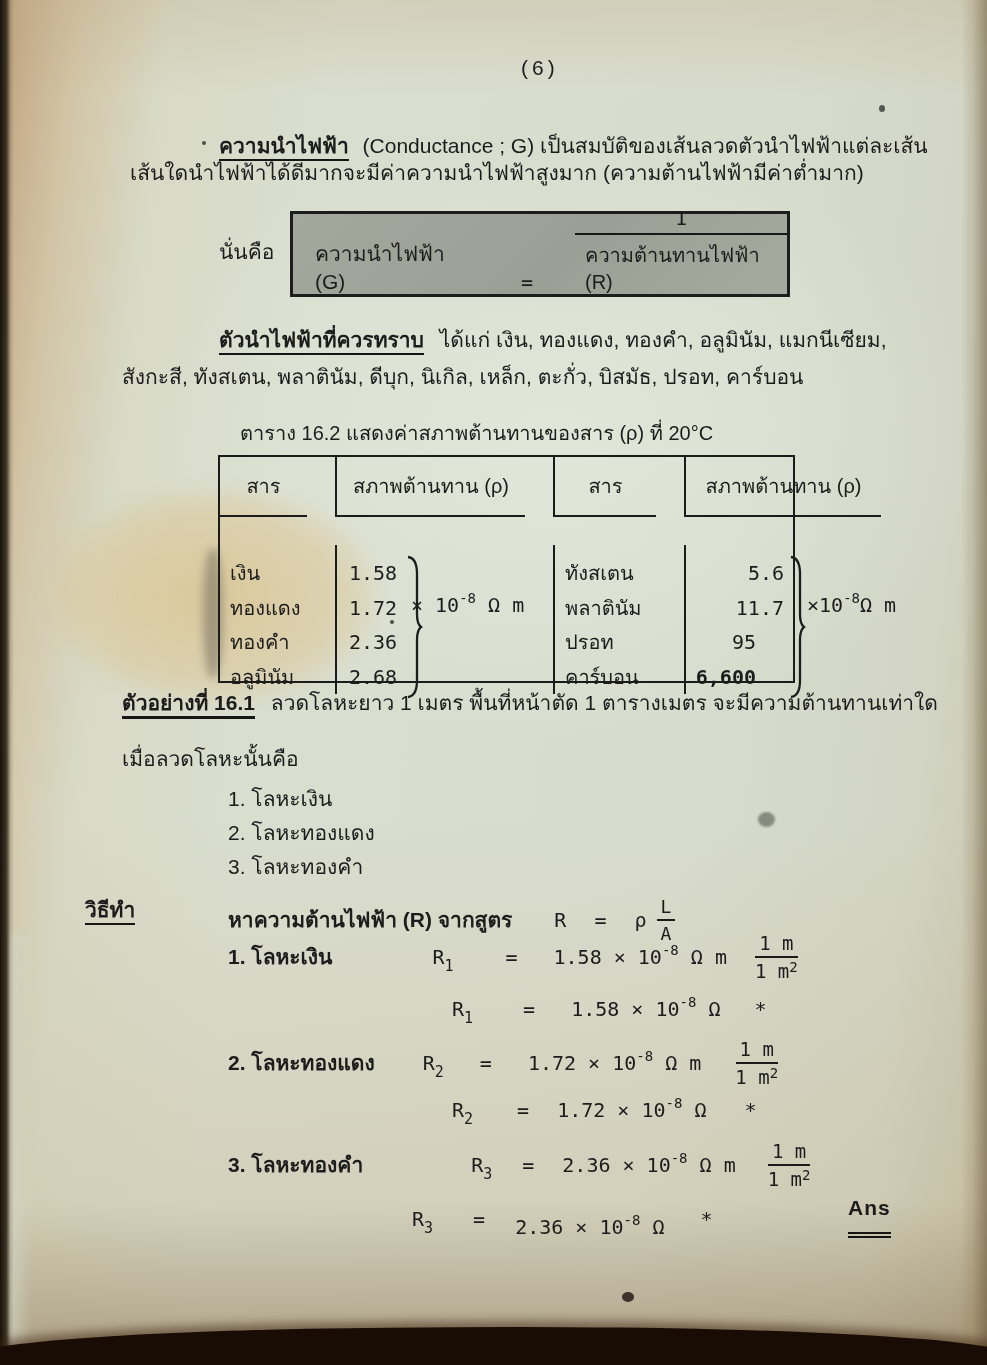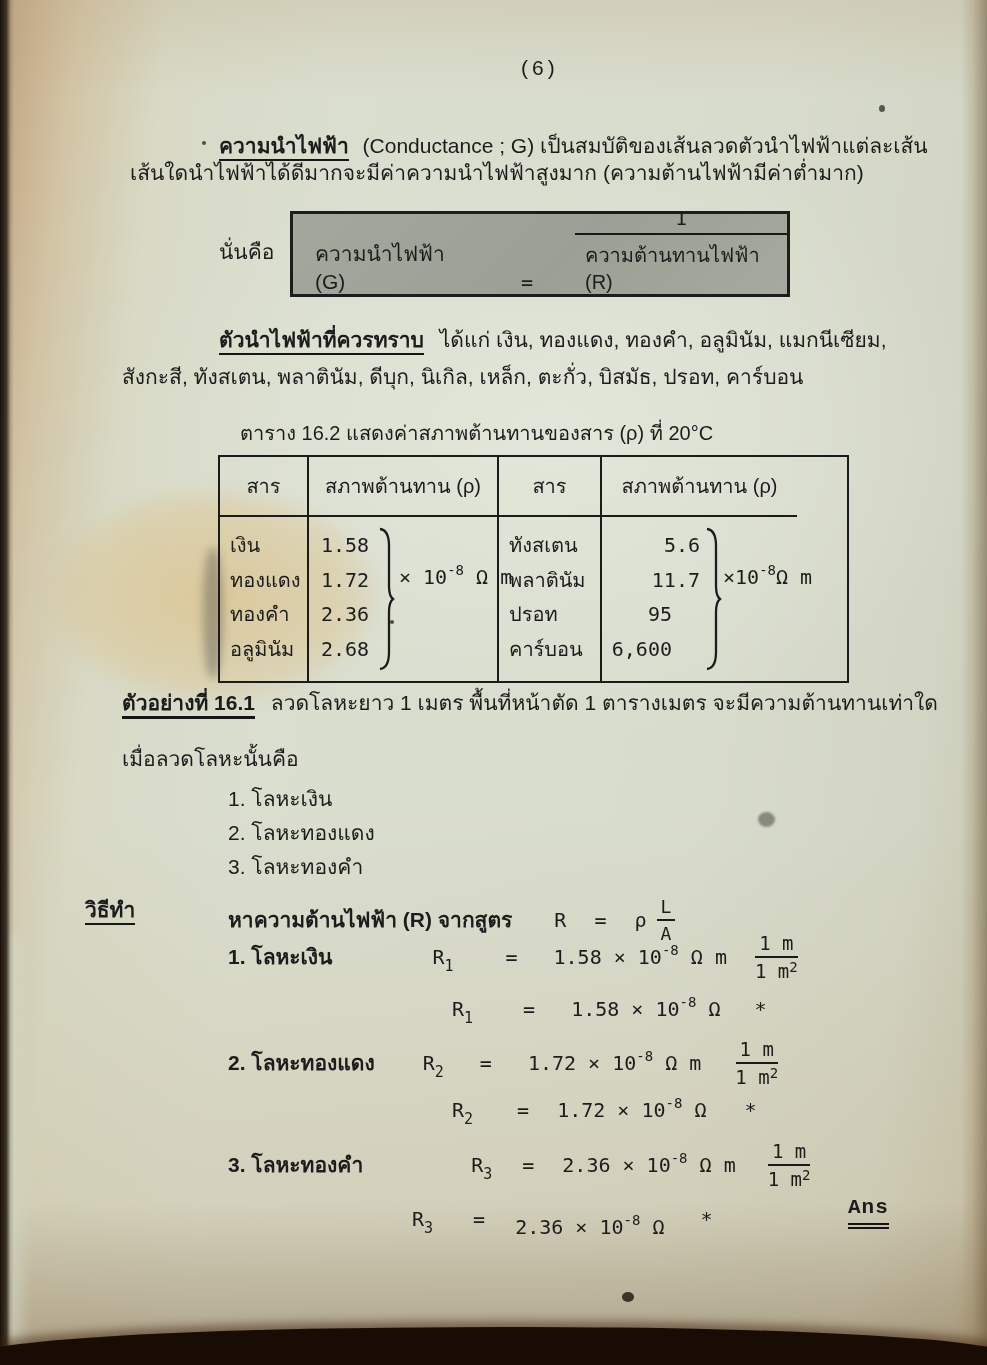--- a/index.html
+++ b/index.html
@@ -50,41 +50,41 @@
   .fbox{position:absolute;left:290px;top:211px;width:500px;height:86px;
     background:linear-gradient(135deg,#a3a89d 0%,#9aa095 55%,#a6aa9e 100%);
     border:3px solid #1d1d1d;display:flex;align-items:flex-end;box-sizing:border-box;}
   .fbox .lhs{margin-left:22px;font-size:21px;}
   .fbox .eqq{margin-left:62px;font-size:20px;}
   .frac{display:inline-flex;flex-direction:column;align-items:center;}
   .fbox .frac{margin-left:42px;min-width:212px;}
   .fbox .num{font-size:20px;padding-bottom:3px;}
   .fbox .den{border-top:2.2px solid #181818;padding:4px 10px 0;font-size:20px;}
 
-  .rtable{position:absolute;left:218px;top:455px;width:631px;height:228px;
+  .rtable{position:absolute;left:218px;top:455px;width:577px;height:228px;
     border:2.6px solid #1b1b1b;box-sizing:border-box;display:grid;
-    grid-template-columns:87px 190px 103px 197px;grid-template-rows:60px 1fr;}
+    grid-template-columns:87px 190px 103px 197px;grid-template-rows:60px 1fr;gap:28px;}
   .rtable .cell{border-left:2.2px solid #1b1b1b;box-sizing:border-box;position:relative;}
   .rtable .cell.first{border-left:none;}
   .rtable .hcell{display:flex;align-items:center;justify-content:center;
     border-bottom:2.2px solid #1b1b1b;font-size:20px;}
   .namecol{padding:11px 0 0 10px;font-size:20px;line-height:34.5px;white-space:nowrap;}
   .numcol{position:absolute;top:11px;line-height:34.5px;}
   .numcol div{height:34.5px;}
   .brace{position:absolute;top:9px;}
   .unit{position:absolute;white-space:nowrap;}
 
   .exline{white-space:nowrap;}
   .items{line-height:34px;font-size:21px;}
 
   .sline{display:flex;align-items:center;white-space:nowrap;}
   .mfrac .num{padding:0 4px 2px;border-bottom:2px solid #1a1a1a;}
   .mfrac .den{padding:2px 4px 0;}
-  .ans{font-weight:700;font-size:21px;font-family:Liberation Mono, monospace;
-    border-bottom:6px double #141414;padding-bottom:4px;letter-spacing:1px;}
+  .ans{font-weight:700;font-size:21px;font-family:Liberation Sans, sans-serif;
+    border-bottom:6px double #141414;padding-bottom:13px;letter-spacing:1px;}
 </style>
 </head>
 <body>
 
 <div class="paper"></div>
 <div class="paper-tint"></div>
 <div class="smudge"></div>
 <div class="smudge-streak"></div>
 <div class="edge-left-pages"></div>
 <div class="edge-left"></div>
@@ -139,38 +139,38 @@
   <div class="cell">
     <div class="numcol mono" style="left:12px;">
       <div>1.58</div>
       <div>1.72</div>
       <div>2.36</div>
       <div>2.68</div>
     </div>
     <svg class="brace" style="left:68px;" width="18" height="146" viewBox="0 0 18 146">
       <path d="M3 3 Q12 4 12 20 L12 60 Q12 70 16 73 Q12 76 12 86 L12 126 Q12 142 3 143" fill="none" stroke="#1d1d1d" stroke-width="2.3"></path>
     </svg>
-    <div class="unit mono" style="left:90px;top:48px;">
+    <div class="unit mono" style="left:74px;top:48px;">
       <span>× 10</span><span class="sup">-8</span> <span>Ω m</span>
     </div>
   </div>
   <div class="cell">
     <div class="namecol">
       <div>ทังสเตน</div>
       <div>พลาตินัม</div>
       <div>ปรอท</div>
       <div>คาร์บอน</div>
     </div>
   </div>
   <div class="cell">
     <div class="numcol mono" style="left:8px;width:90px;text-align:right;">
       <div>5.6</div>
       <div>11.7</div>
       <div style="padding-right:28px;">95</div>
-      <div style="padding-right:28px;">6,600</div>
+      <div style="padding-right:28px;font-weight:bold;">6,600</div>
     </div>
     <svg class="brace" style="left:102px;" width="18" height="146" viewBox="0 0 18 146">
       <path d="M3 3 Q12 4 12 20 L12 60 Q12 70 16 73 Q12 76 12 86 L12 126 Q12 142 3 143" fill="none" stroke="#1d1d1d" stroke-width="2.3"></path>
     </svg>
     <div class="unit mono" style="left:121px;top:48px;">
       <span>×10</span><span class="sup">-8</span><span>Ω m</span>
     </div>
   </div>
 </div>
 

